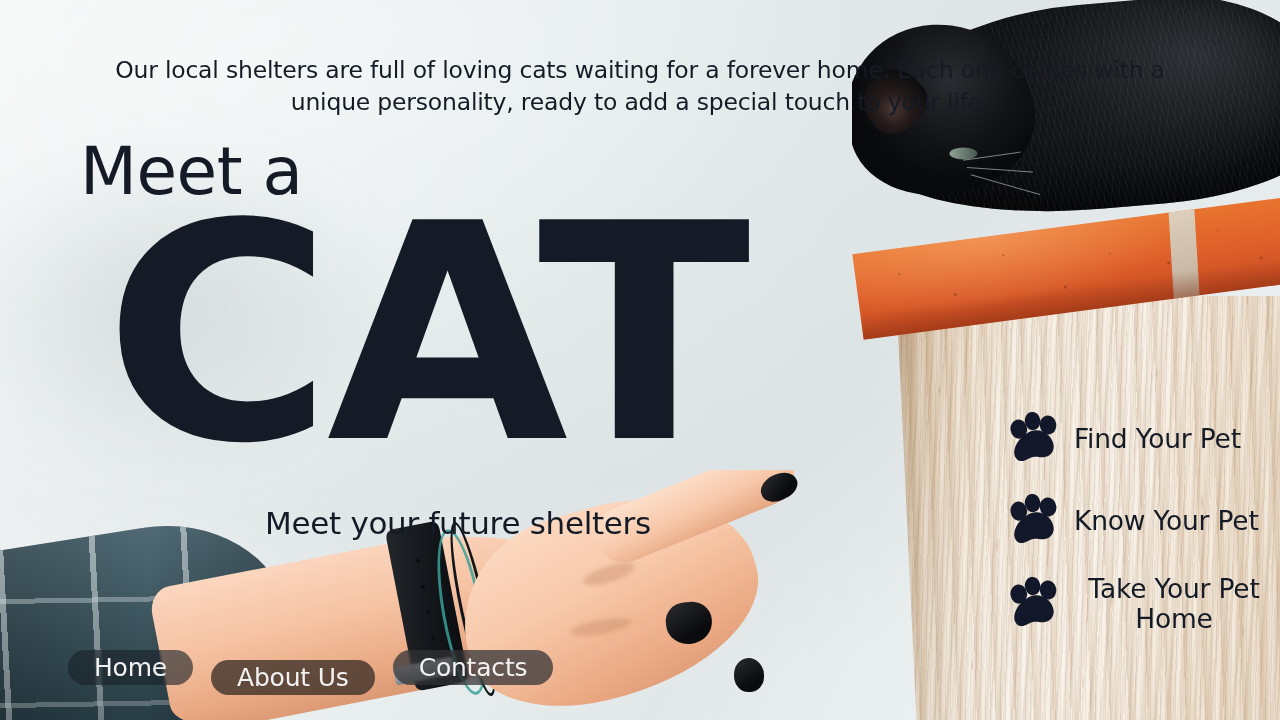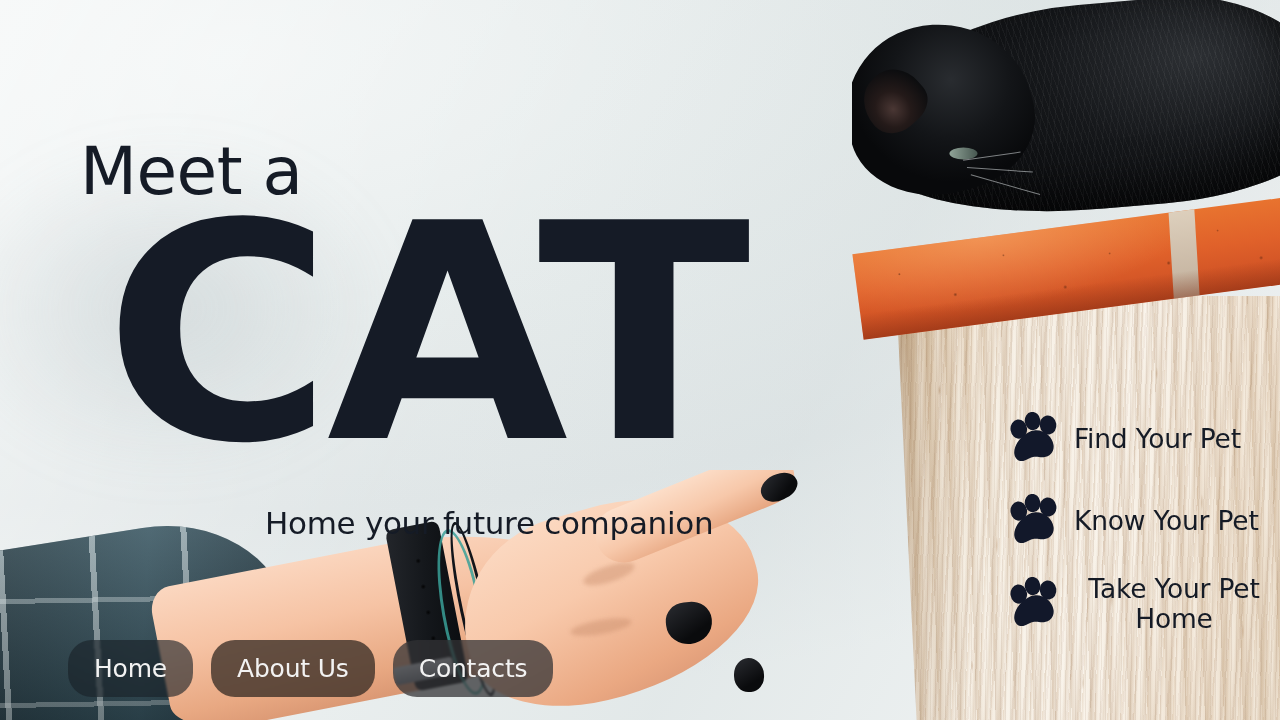--- a/index.html
+++ b/index.html
@@ -311,35 +311,35 @@
     letter-spacing:-0.2px;
   }
   .feature.wrap .feature-label{ text-align:center; width:200px; }
 
   
   .nav{
     position:absolute; left:68px; top:640px;
     display:flex; align-items:center; gap:18px;
   }
   .nav-btn{
-    height:57px;
+    height:35px;
     border-radius:24px;
     border:none;
     padding:0 26px;
     display:flex; align-items:center; justify-content:center;
     font-family:"DejaVu Sans", sans-serif;
     font-size:25px;
     color:#f2f2f2;
     letter-spacing:-0.2px;
     cursor:pointer;
     backdrop-filter:blur(1px);
     white-space:nowrap;
   }
   .nav-btn.b1{ background:rgba(24,32,38,0.62); }
-  .nav-btn.b2{ background:rgba(58,46,38,0.78); }
+  .nav-btn.b2{ background:rgba(58,46,38,0.78);margin-top:20px; }
   .nav-btn.b3{ background:rgba(50,50,52,0.74); }
   .nav-btn.b4{ background:rgba(64,66,68,0.78); }
 </style>
 </head>
 <body>
 
 <div class="stage">
 
   <div class="bg"></div>
   <div class="bg-sheen"></div>
@@ -365,20 +365,21 @@
     <div class="cat-head">
       <div class="cat-ear"></div>
       <div class="cat-eye"></div>
       <div class="whisk w1"></div>
       <div class="whisk w2"></div>
       <div class="whisk w3"></div>
     </div>
 
   </div>
 
+  <div class="desc">Our local shelters are full of loving cats waiting for a forever home. Each one comes with a unique personality, ready to add a special touch to your life.</div>
   <div class="adopt">Meet a</div>
   <div class="cat-word">CAT</div>
 
   <div class="photo-hand">
     <div class="sleeve">
       <div class="plaid-v"></div>
       <div class="plaid-h"></div>
       <div class="sleeve-shade"></div>
     </div>
     <div class="forearm"></div>
@@ -390,21 +391,21 @@
     <div class="cord"></div>
     <div class="hand"></div>
     <div class="knuckle k1"></div>
     <div class="knuckle k2"></div>
     <div class="finger-point"></div>
     <div class="nail n1"></div>
     <div class="nail n2"></div>
     <div class="nail n3"></div>
   </div>
 
-  <div class="tagline">Home your future companion</div>
+  <div class="tagline">Meet your future shelters</div>
 
   <div class="features">
 
     <div class="feature">
       <span class="paw">
         <svg viewBox="0 0 64 62" width="56" height="54" aria-hidden="true">
           <g fill="#12182a" transform="rotate(-8 32 31)">
             <ellipse cx="14" cy="17" rx="9.5" ry="11"></ellipse>
             <ellipse cx="31" cy="10" rx="9" ry="10.5"></ellipse>
             <ellipse cx="48" cy="17" rx="9.5" ry="11"></ellipse>

